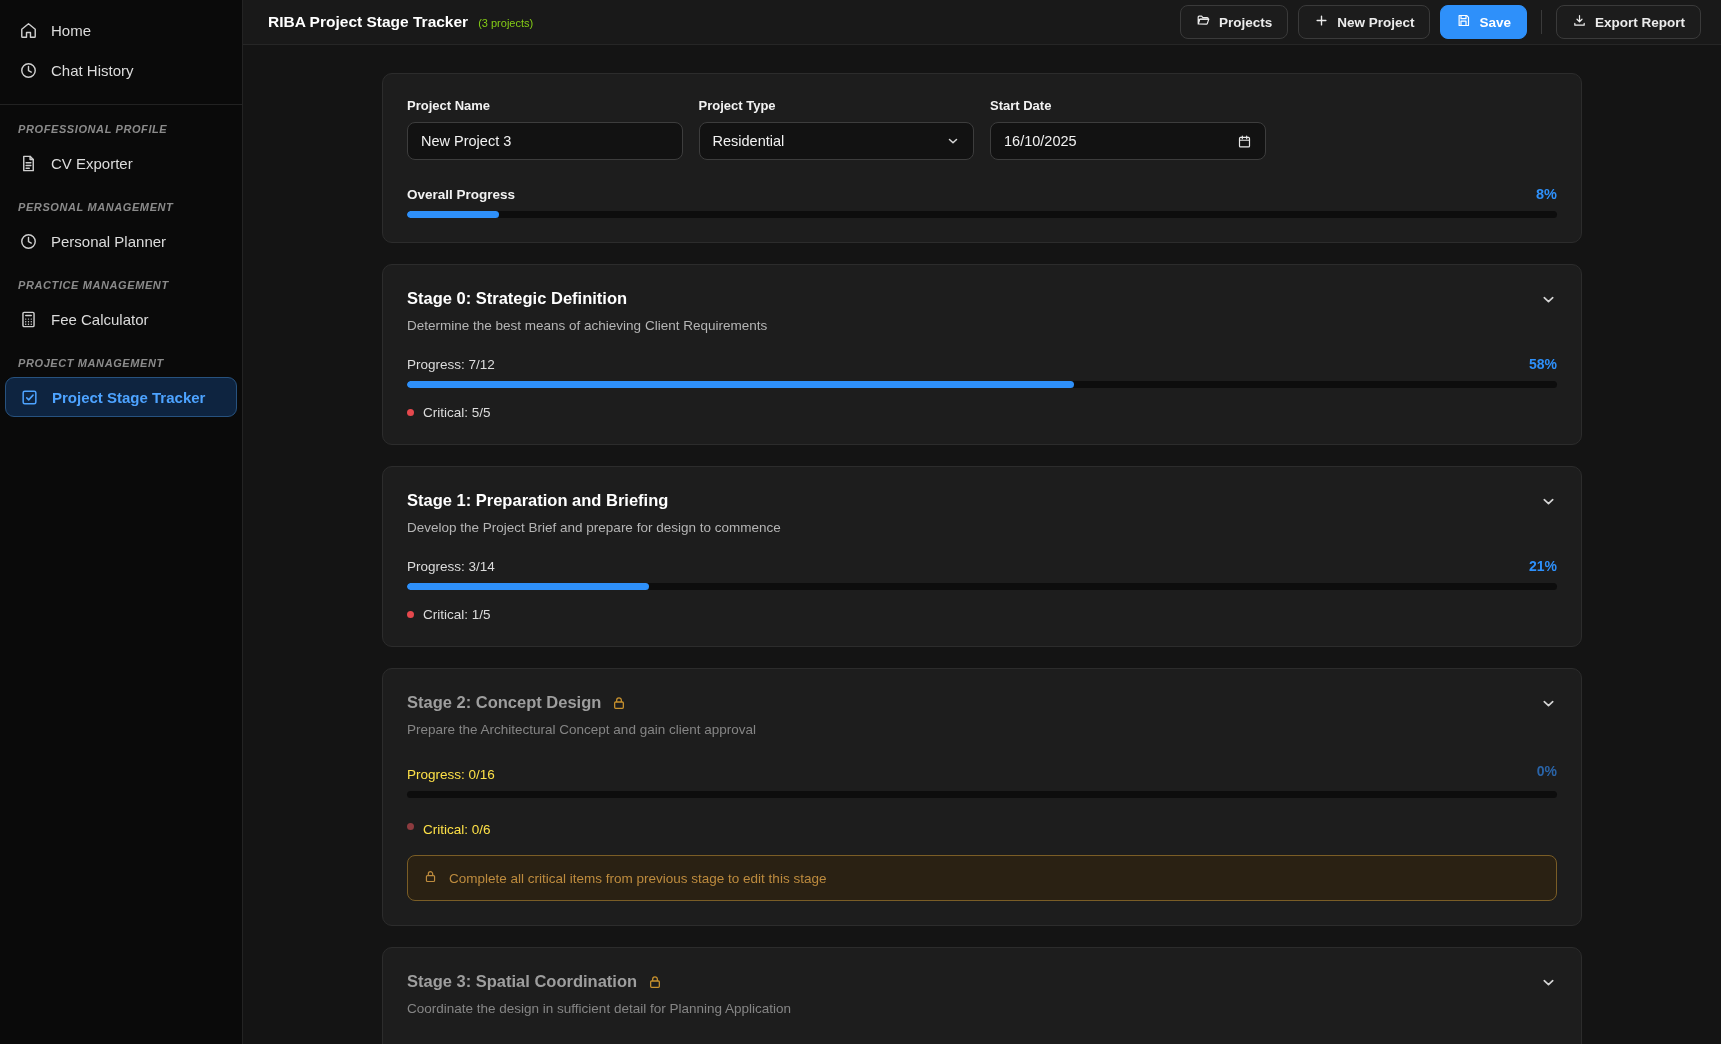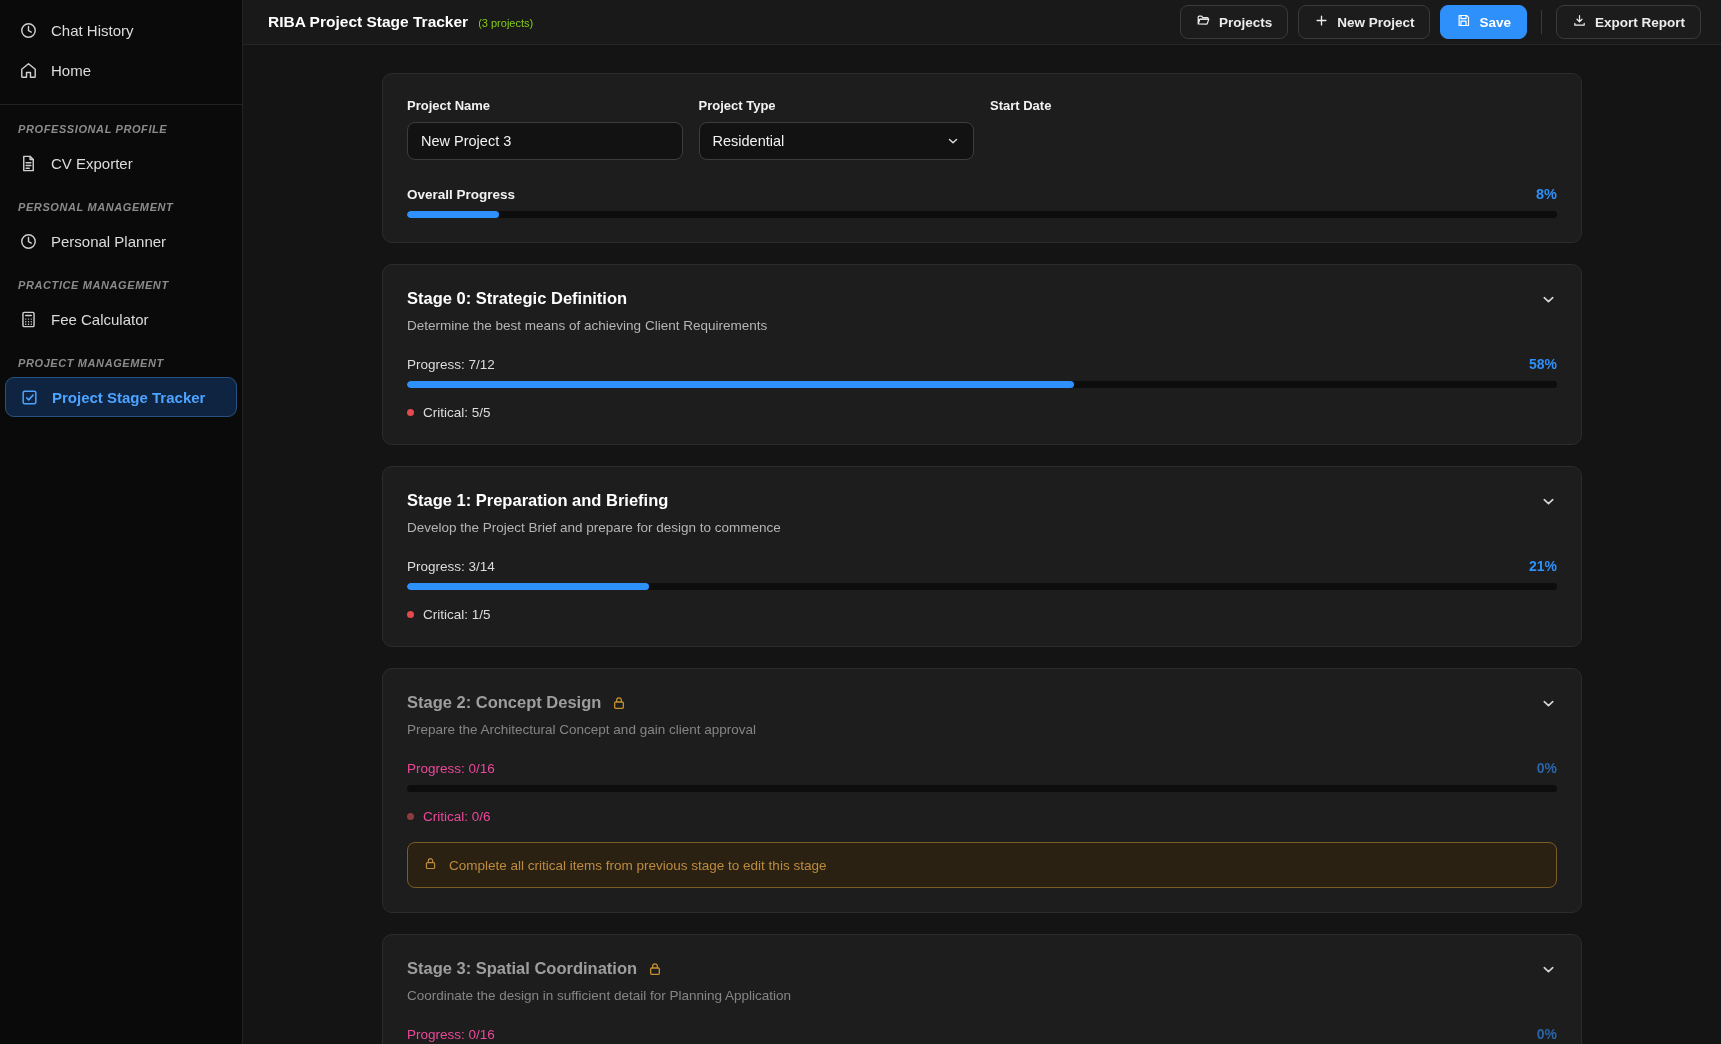--- a/index.html
+++ b/index.html
@@ -68,48 +68,48 @@
   .stage-desc{margin-top:10px;font-size:13.5px;color:#b5b5b5;}
   .stage .prog-row{margin-top:23px;}
   .stage .prog-label{font-weight:normal;color:#dcdcdc;font-size:13.5px;}
   .stage .pct{font-size:14px;}
   .critical-row{margin-top:17px;display:flex;align-items:center;gap:9px;}
   .dot{width:7px;height:7px;border-radius:50%;background:var(--critical);}
   .critical-label{font-size:13.5px;color:#dcdcdc;}
 
   .stage.locked .stage-title{color:#9e9e9e;}
   .stage.locked .stage-desc{color:#858585;}
-  .stage.locked .prog-label,.stage.locked .critical-label{color:#ec4899;}
+  .stage.locked .prog-label,.stage.locked .critical-label{color:#fde047;margin-top:7px;}
   .stage.locked .pct{color:#2a64a8;}
   .stage.locked .dot{background:#8c3b3f;}
 
   .lock-banner{margin-top:18px;display:none;align-items:center;gap:11px;background:var(--warning-bg);border:1px solid var(--warning-border);border-radius:8px;padding:13px 15px;color:var(--warning-text);font-size:13.5px;}
   .lock-banner svg{width:15px;height:15px;flex:none;color:var(--warning-text);}
   .stage.locked .lock-banner{display:flex;}
 </style>
 </head>
 <body>
 
 <aside class="sidebar">
   <div class="side-item">
     <span class="ico">
+      <svg viewBox="0 0 24 24" fill="none" stroke="currentColor" stroke-width="1.8" stroke-linejoin="round">
+          <path d="M3.5 10.5 12 3.5l8.5 7v9a1 1 0 0 1-1 1h-5v-6h-5v6h-5a1 1 0 0 1-1-1z"></path>
+        </svg>
+    </span>
+    <span>Home</span>
+  </div>
+  <div class="side-item">
+    <span class="ico">
       <svg viewBox="0 0 24 24" fill="none" stroke="currentColor" stroke-width="1.8" stroke-linecap="round">
           <circle cx="12" cy="12" r="8.5"></circle>
           <path d="M12 7v5l3.5 2"></path>
         </svg>
     </span>
     <span>Chat History</span>
-  </div>
-  <div class="side-item">
-    <span class="ico">
-      <svg viewBox="0 0 24 24" fill="none" stroke="currentColor" stroke-width="1.8" stroke-linejoin="round">
-          <path d="M3.5 10.5 12 3.5l8.5 7v9a1 1 0 0 1-1 1h-5v-6h-5v6h-5a1 1 0 0 1-1-1z"></path>
-        </svg>
-    </span>
-    <span>Home</span>
   </div>
 
   <div class="side-divider"></div>
 
   <div class="side-section">PROFESSIONAL PROFILE</div>
   <div class="side-item">
     <span class="ico">
       <svg viewBox="0 0 24 24" fill="none" stroke="currentColor" stroke-width="1.8" stroke-linejoin="round">
           <path d="M6 3h8l4 4v14H6z"></path>
           <path d="M14 3v4h4" stroke-linecap="round"></path>
@@ -208,20 +208,29 @@
               <span>Residential</span>
               <span class="chev">
                   <svg viewBox="0 0 24 24" fill="none" stroke="currentColor" stroke-width="2.6" stroke-linecap="round" stroke-linejoin="round">
                     <path d="M6 9.5 12 15l6-5.5"></path>
                   </svg>
                 </span>
             </div>
           </div>
           <div>
             <div class="field-label">Start Date</div>
+            <div class="control">
+              <span>16/10/2025</span>
+              <span class="cal">
+                  <svg viewBox="0 0 24 24" fill="none" stroke="currentColor" stroke-width="1.9">
+                    <rect x="4" y="5.5" width="16" height="15" rx="1.5"></rect>
+                    <path d="M4 10h16M8.5 3.5v4M15.5 3.5v4" stroke-linecap="round"></path>
+                  </svg>
+                </span>
+            </div>
           </div>
         </div>
 
         <div class="overall">
           <div class="prog-row">
             <span class="prog-label">Overall Progress</span>
             <span class="pct">8%</span>
           </div>
           <div class="bar">
             <div class="fill" style="width: 8%;"></div>

